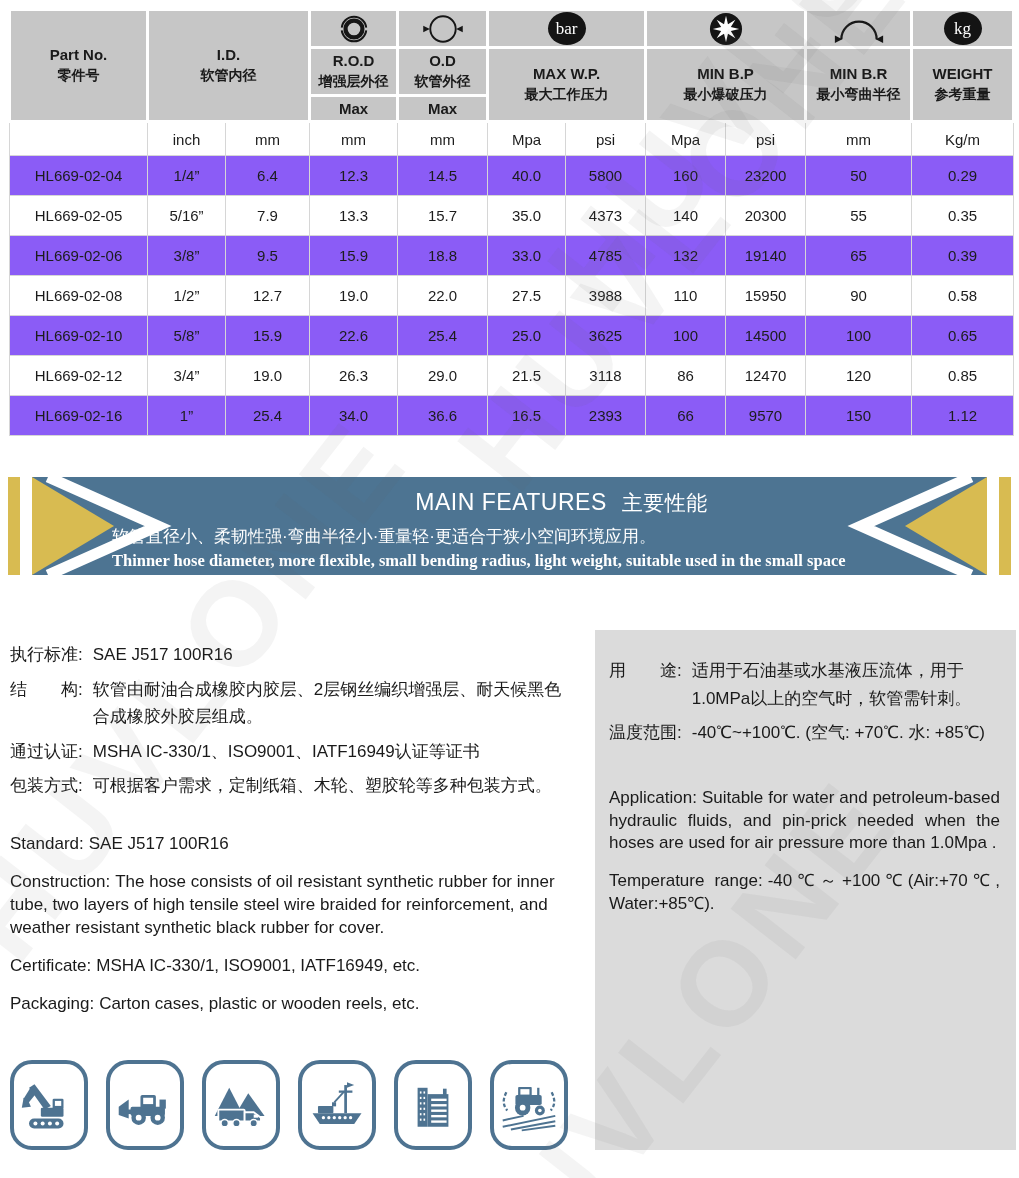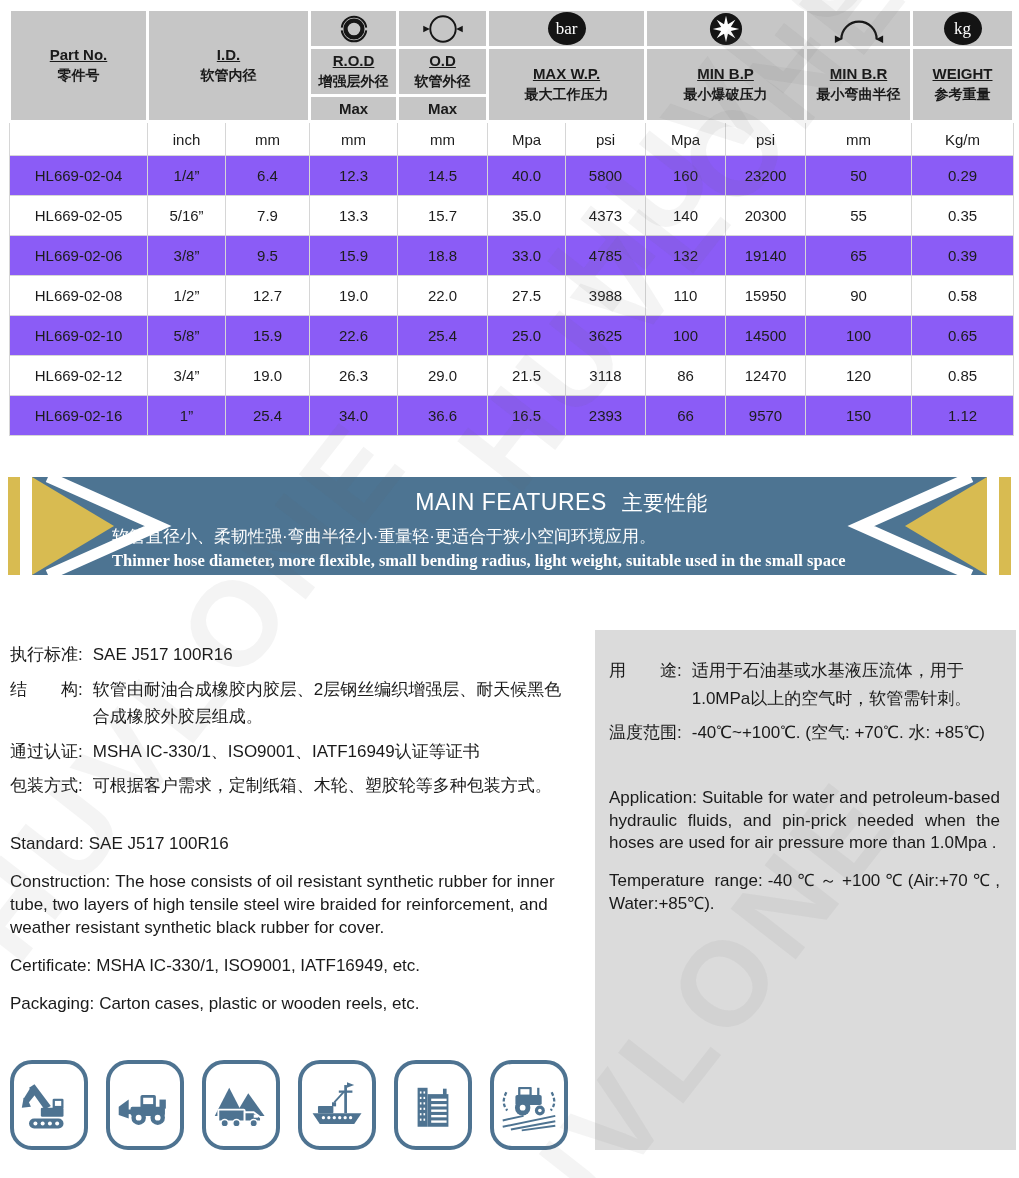--- a/index.html
+++ b/index.html
@@ -10,21 +10,21 @@
   
   .wm { position:absolute; font-weight:bold; font-size:120px; letter-spacing:8px;
         color:rgba(100,100,100,0.07); white-space:nowrap; pointer-events:none;
         transform:rotate(-52deg); transform-origin:0 0; z-index:6; }
 
   
   .spec-table { position:absolute; left:8px; top:8px; z-index:1; }
   table { border-collapse:collapse; table-layout:fixed; width:1004px; }
   th, td { text-align:center; vertical-align:middle; }
   thead th { background:#c6c6c6; border:3px solid #fff; font-weight:600; padding:0; }
-  .h-en { font-size:15px; line-height:1.25;text-decoration:underline; }
+  .h-en { font-size:15px; line-height:1.25; }
   .h-zh { font-size:14px; line-height:1.25; margin-top:2px; font-weight:600; }
   .hrow-a th { height:38px; }
   .hrow-b th { height:48px; }
   .hrow-c th { height:26px; font-size:15px; }
   tbody td { border:1px solid #d6d6d6; height:40px; font-size:15px; background:#fff; color:#1c1c1c; }
   tbody tr.units td { height:34px; }
   tbody tr.stripe td { background:#8b5cf6;margin-left:29px; }
   .badge { display:inline-flex; align-items:center; justify-content:center;
            width:38px; height:33px; border-radius:50%; background:#141414; color:#fff;
            font-family:"Liberation Serif", serif; font-weight:normal; font-size:17px; }

